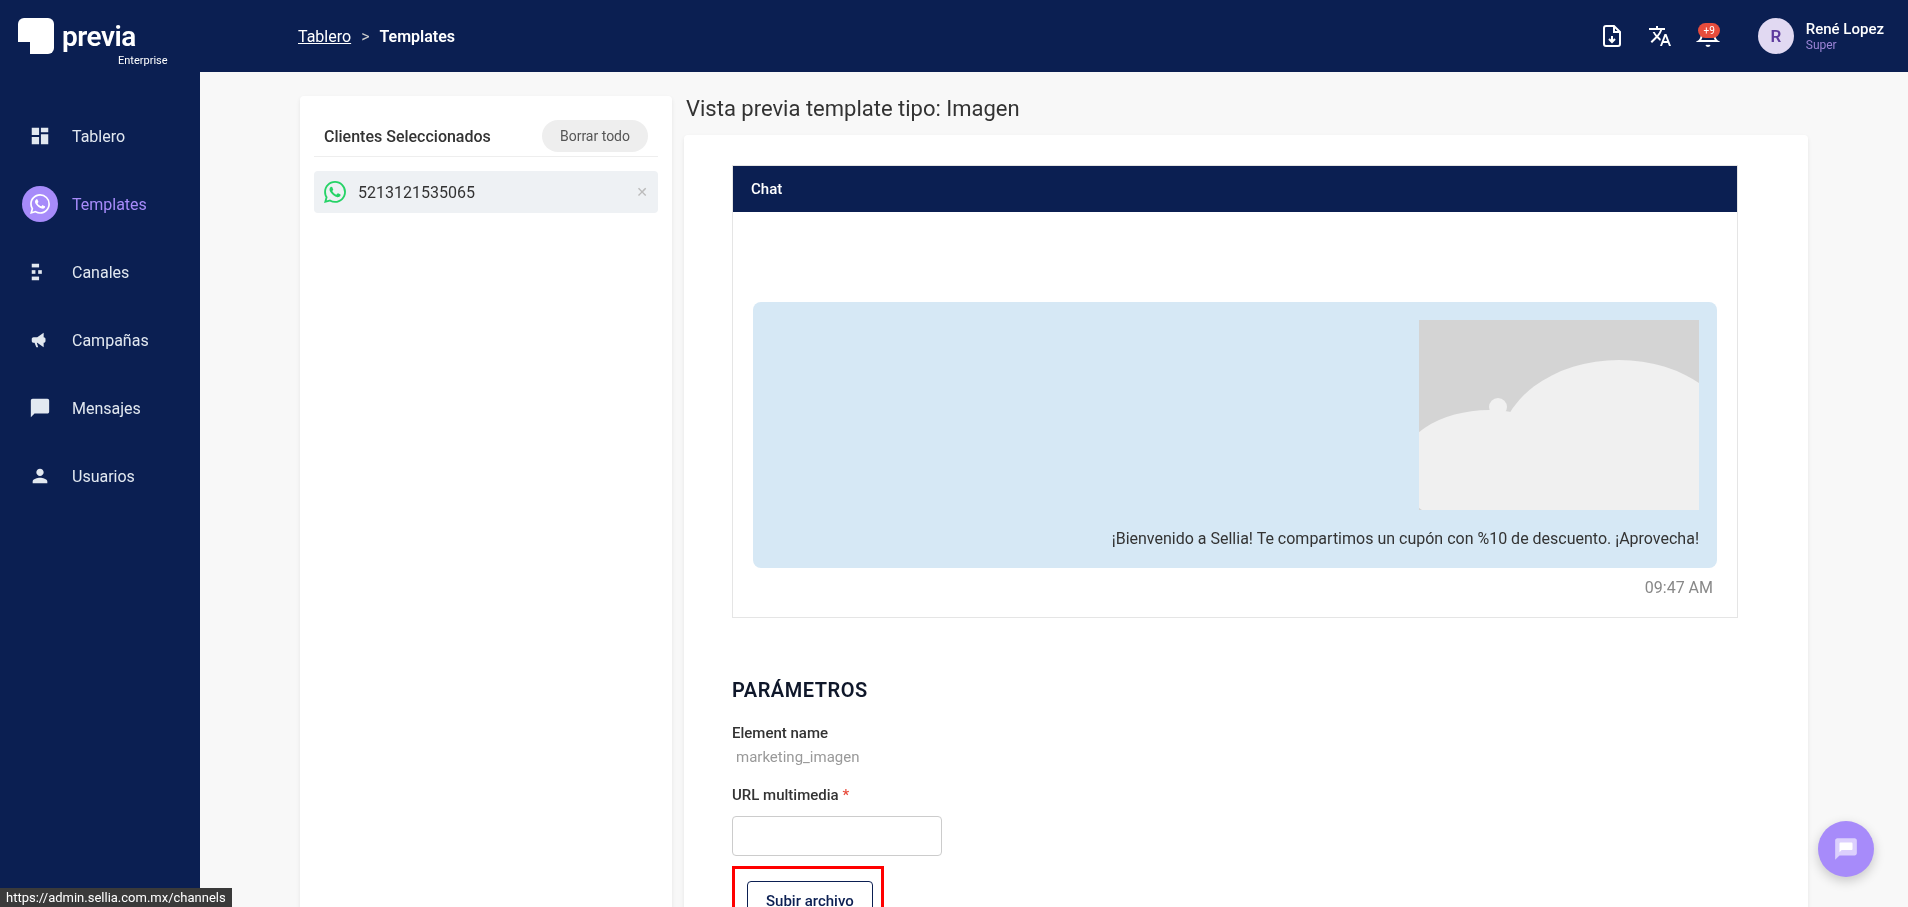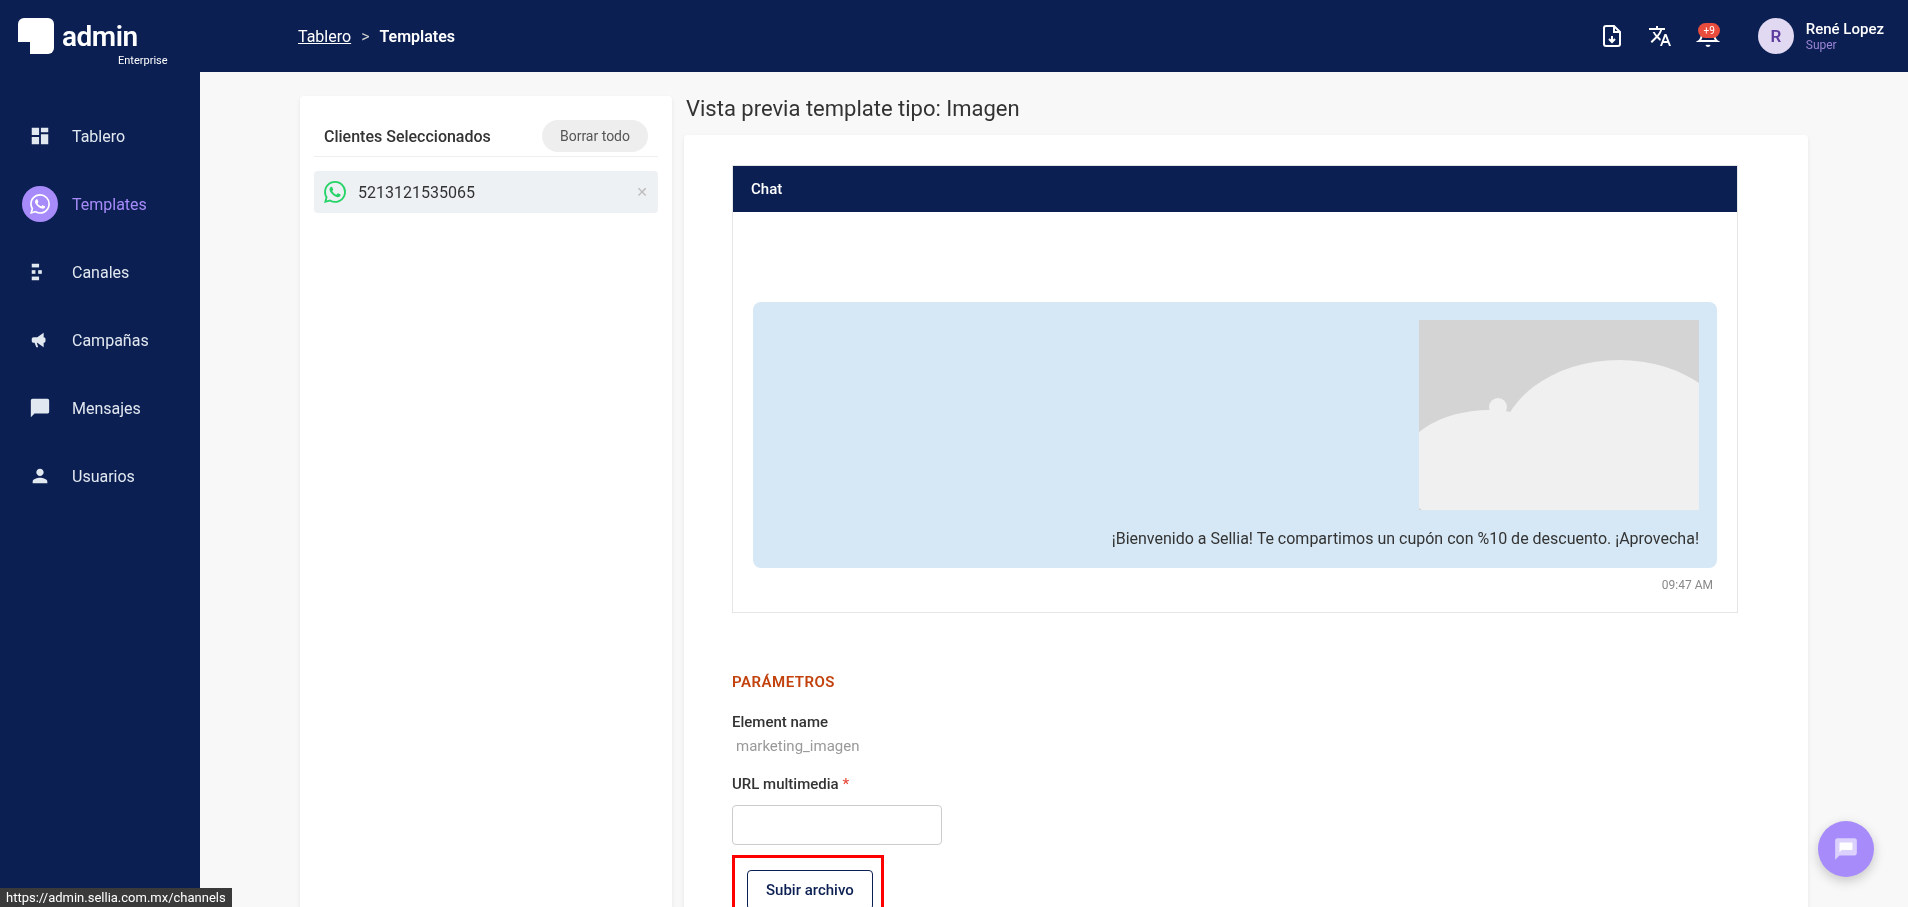--- a/index.html
+++ b/index.html
@@ -51,24 +51,24 @@
 
 .chat-wrap { flex: 1; border: 1px solid #e5e5e5; }
 .chat-header { background: #0b1f52; color: #fff; padding: 14px 18px; font-size: 15px; font-weight: 500; }
 .chat-body { background: #fff; padding: 90px 20px 20px; }
 .msg-bubble { background: #d6e8f5; border-radius: 8px; padding: 18px; text-align: right; }
 .img-placeholder { background: #d4d4d4; width: 280px; height: 190px; margin-left: auto; position: relative; overflow: hidden; }
 .img-placeholder .circle { width: 18px; height: 18px; border-radius: 50%; background: #f0f0f0; position: absolute; top: 78px; left: 70px; }
 .img-placeholder .hill1 { position: absolute; bottom: -20px; left: -20px; width: 180px; height: 120px; background: #f0f0f0; border-radius: 50%; }
 .img-placeholder .hill2 { position: absolute; bottom: -30px; right: -40px; width: 240px; height: 180px; background: #f0f0f0; border-radius: 50%; }
 .msg-text { font-size: 16px; color: #333; margin-top: 18px; line-height: 1.4; }
-.msg-time { text-align: right; font-size: 12px; color: #888; margin-top: 10px; padding-right: 4px; }
+.msg-time { text-align: right; font-size: 16px; color: #888; margin-top: 10px; padding-right: 4px; }
 
 .params { width: 210px; padding-top: 4px; }
-.params-title { color: #c2410c; font-size: 15px; font-weight: 600; letter-spacing: 0.5px; margin-bottom: 22px; }
+.params-title { color: #0f172a; font-size: 20px; font-weight: 600; letter-spacing: 0.5px; margin-bottom: 22px; }
 .field-label { font-size: 15px; color: #333; font-weight: 500; margin-bottom: 6px; }
 .field-value { font-size: 15px; color: #999; margin-bottom: 20px; padding-left: 4px; }
 .field-label .req { color: #e74c3c; margin-left: 4px; }
 .text-input { width: 100%; border: 1px solid #ccc; border-radius: 4px; height: 40px; padding: 0 10px; margin-bottom: 10px; margin-top: 6px; font-size: 15px; }
 .highlight-box { border: 3px solid #ff0000; padding: 12px 8px 8px 12px; display: inline-block; }
 .upload-btn { border: 1px solid #0b1f52; background: #fff; color: #0b1f52; padding: 10px 18px; border-radius: 4px; font-size: 15px; font-weight: 500; cursor: pointer; }
 
 .footer-row { display: flex; justify-content: space-between; margin-top: 42px; }
 .btn-back { border: 1px solid #a78bfa; background: #fff; color: #a78bfa; padding: 10px 40px; border-radius: 4px; font-size: 16px; cursor: pointer; }
 .btn-send { background: #c2410c; color: #fff; border: none; padding: 10px 44px; border-radius: 4px; font-size: 16px; cursor: pointer; }
@@ -77,21 +77,21 @@
 .fab svg { width: 26px; height: 26px; fill: #fff; }
 
 .status-url { position: absolute; bottom: 0; left: 0; background: #3a3a3a; color: #fff; font-size: 13px; padding: 2px 6px; }
 </style>
 </head>
 <body>
 
 <div class="header">
   <div class="logo">
     <div class="logo-icon"></div>
-    <span class="logo-text">admin</span>
+    <span class="logo-text">previa</span>
     <span class="logo-sub">Enterprise</span>
   </div>
   <div class="breadcrumb">
     <a href="#">Tablero</a>
     <span class="sep">&gt;</span>
     <span class="current">Templates</span>
   </div>
   <div class="header-right">
     <svg class="header-icon" viewBox="0 0 24 24" fill="none" stroke="currentColor" stroke-width="2">
         <path d="M14 2H6a2 2 0 0 0-2 2v16a2 2 0 0 0 2 2h12a2 2 0 0 0 2-2V8z"></path>

